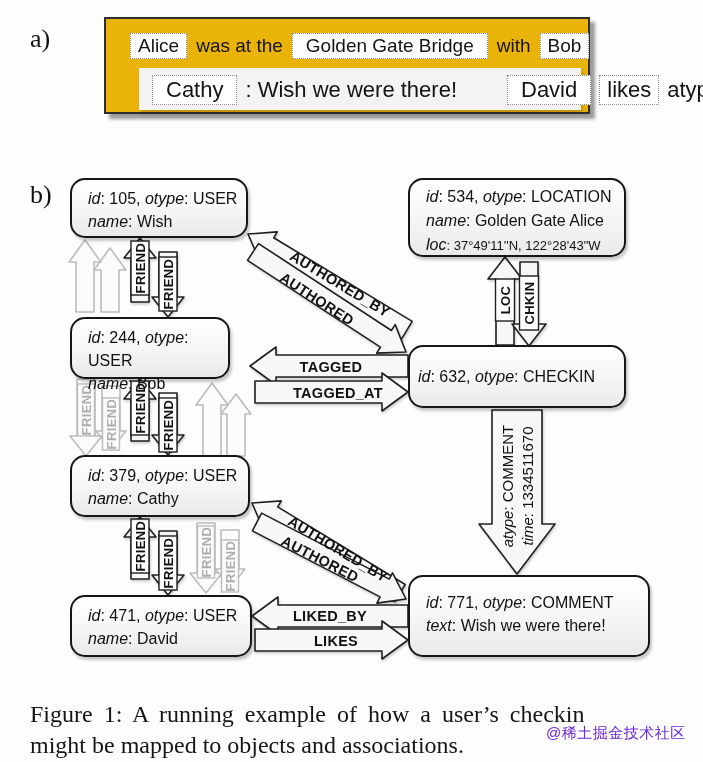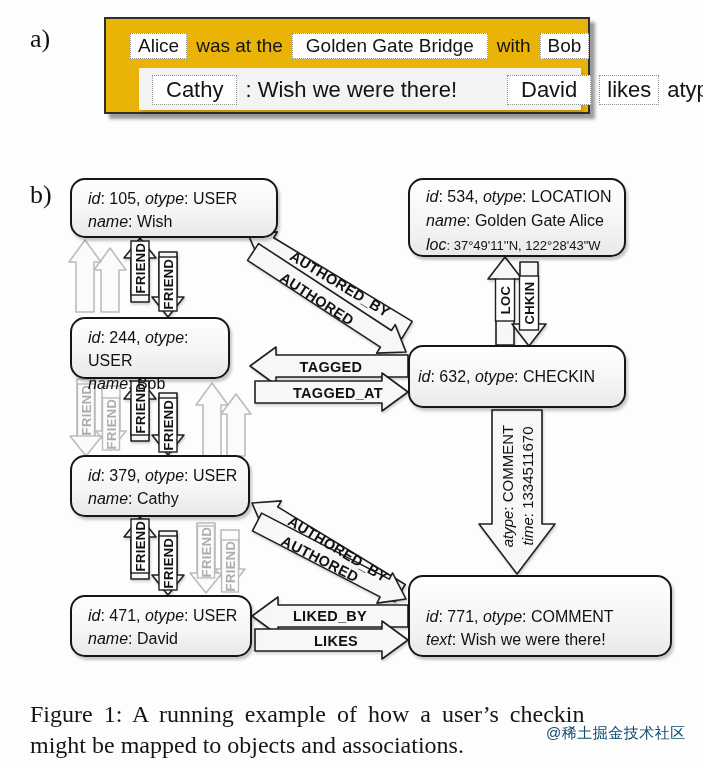--- a/index.html
+++ b/index.html
@@ -39,21 +39,21 @@
         box-shadow:2px 3px 3px rgba(0,0,0,0.22);
         font-size:16px;line-height:23px;color:#111;padding:7px 6px 0 16px;}
   .nk{font-style:italic;}
   .nsmall{font-size:13px;}
   .vcenter{display:flex;align-items:center;padding-top:0;}
 
   
   .caption{position:absolute;left:30px;top:699px;width:640px;
            font:24px "Liberation Serif",serif;color:#151515;line-height:31px;}
   .cap1{word-spacing:5px;}
-  .wm{position:absolute;left:546px;top:724px;font-size:15px;color:#0c4a6e;letter-spacing:0.5px;}
+  .wm{position:absolute;left:546px;top:724px;font-size:15px;color:#6d28d9;letter-spacing:0.5px;}
 </style>
 </head>
 <body>
 
 <div class="stage">
 
   <div class="sec-label" style="left:30px;top:24px">a)</div>
   <div class="sec-label" style="left:30px;top:180px">b)</div>
 
   <div class="post-outer">
@@ -165,21 +165,21 @@
     <text class="hlbl" transform="translate(317 299) rotate(33)" dominant-baseline="central">AUTHORED</text>
     <text class="hlbl" transform="translate(338 549) rotate(31)" dominant-baseline="central">AUTHORED_BY</text>
     <text class="hlbl" transform="translate(320 559) rotate(27)" dominant-baseline="central">AUTHORED</text>
 
     <g transform="translate(517 486) rotate(-90)">
       <text class="clbl" y="-10" dominant-baseline="central"><tspan class="ik">atype</tspan><tspan>: COMMENT</tspan></text>
       <text class="clbl" y="10" dominant-baseline="central"><tspan class="ik">time</tspan><tspan>: 1334511670</tspan></text>
     </g>
   </svg>
 
-  <div class="node" style="left:70px;top:178px;width:208px;height:60px">
+  <div class="node" style="left:70px;top:178px;width:178px;height:60px">
     <div><span class="nk">id</span><span>: 105, </span><span class="nk">otype</span><span>: USER</span></div>
     <div><span class="nk">name</span><span>: Wish</span></div>
   </div>
 
   <div class="node" style="left:408px;top:178px;width:218px;height:79px;line-height:24px;padding-top:5px">
     <div><span class="nk">id</span><span>: 534, </span><span class="nk">otype</span><span>: LOCATION</span></div>
     <div><span class="nk">name</span><span>: Golden Gate Alice</span></div>
     <div><span class="nk">loc</span><span class="nsmall">: 37°49'11''N, 122°28'43"W</span></div>
   </div>
 
@@ -195,21 +195,21 @@
   <div class="node" style="left:70px;top:455px;width:180px;height:62px">
     <div><span class="nk">id</span><span>: 379, </span><span class="nk">otype</span><span>: USER</span></div>
     <div><span class="nk">name</span><span>: Cathy</span></div>
   </div>
 
   <div class="node" style="left:70px;top:595px;width:182px;height:62px">
     <div><span class="nk">id</span><span>: 471, </span><span class="nk">otype</span><span>: USER</span></div>
     <div><span class="nk">name</span><span>: David</span></div>
   </div>
 
-  <div class="node" style="left:408px;top:575px;width:264px;height:82px;padding-top:28px">
+  <div class="node" style="left:408px;top:575px;width:242px;height:82px;padding-top:14px">
     <div><span class="nk">id</span><span>: 771, </span><span class="nk">otype</span><span>: COMMENT</span></div>
     <div><span class="nk">text</span><span>: Wish we were there!</span></div>
   </div>
 
   <div class="caption">
     <div class="cap1">Figure 1:  A running example of how a user’s checkin</div>
     <div>might be mapped to objects and associations.</div>
   </div>
   <div class="wm">@稀土掘金技术社区</div>
 </div>

